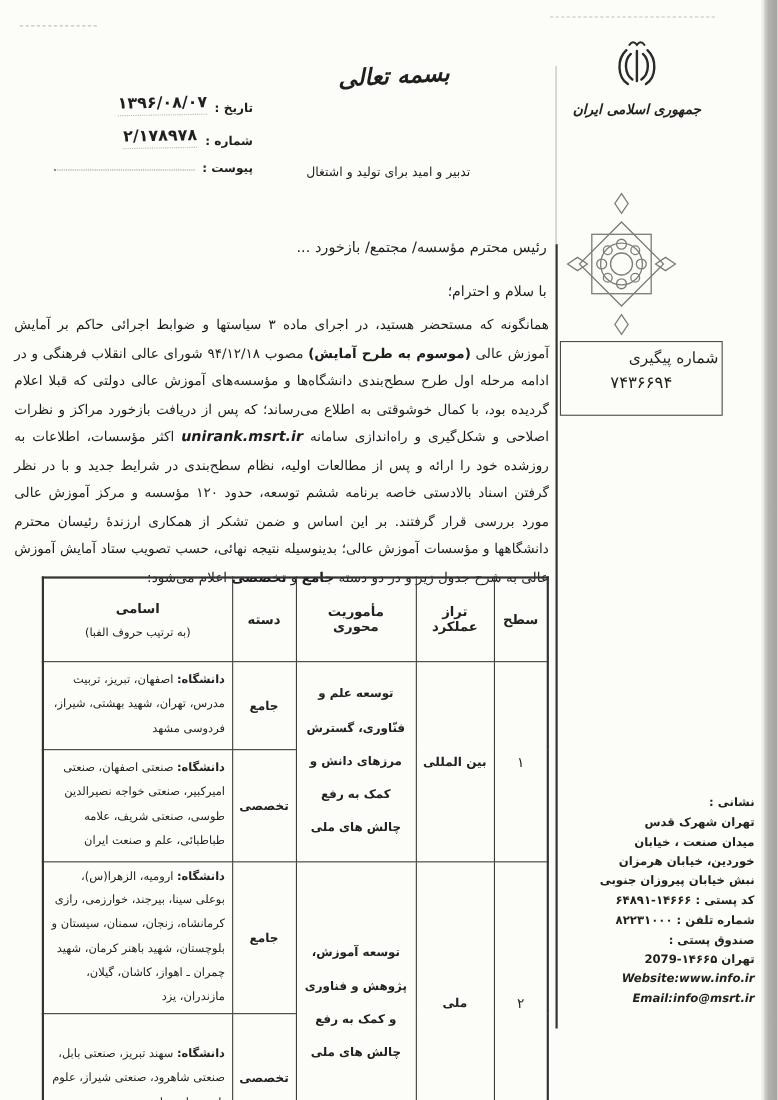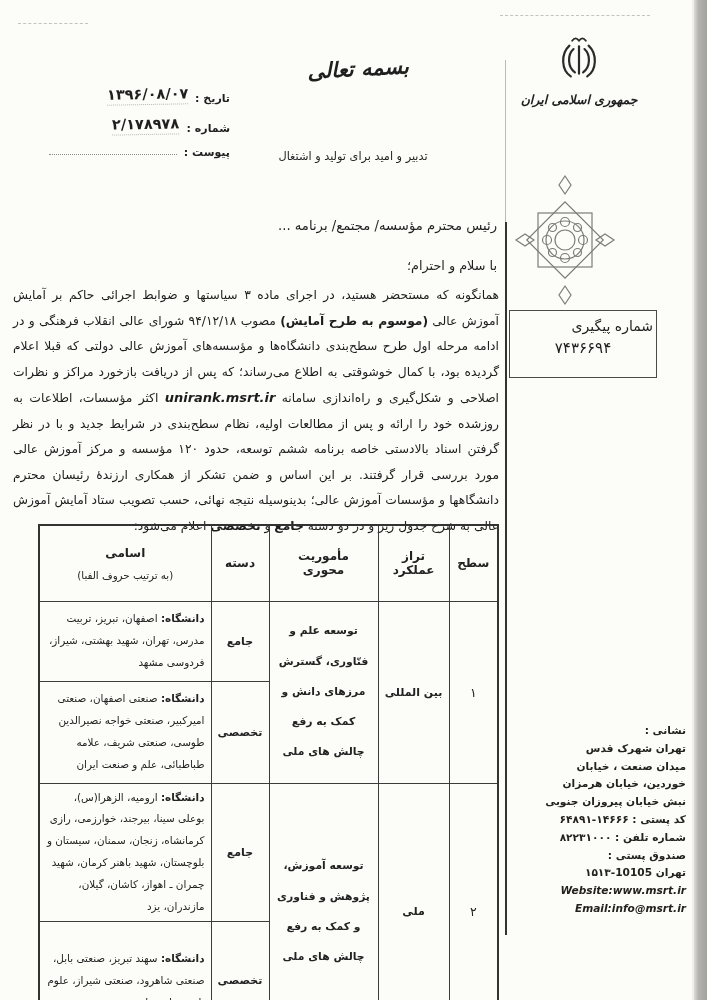--- a/index.html
+++ b/index.html
@@ -154,26 +154,26 @@
 
   <div class="contact">
       <div class="">نشانی :</div>
       <div class="">تهران شهرک قدس</div>
       <div class="">میدان صنعت ، خیابان</div>
       <div class="">خوردین، خیابان هرمزان</div>
       <div class="">نبش خیابان پیروزان جنوبی</div>
       <div class="">کد پستی : ۱۴۶۶۶-۶۴۸۹۱</div>
       <div class="">شماره تلفن : ۸۲۲۳۱۰۰۰</div>
       <div class="">صندوق پستی :</div>
-      <div class="">تهران 10105-۱۵۱۳</div>
-      <div class="latin">Website:www.msrt.ir</div>
+      <div class="">تهران ۱۴۶۶۵-2079</div>
+      <div class="latin">Website:www.info.ir</div>
       <div class="latin">Email:info@msrt.ir</div>
     </div>
 
-  <div class="addressee">رئیس محترم مؤسسه/ مجتمع/ برنامه ...</div>
+  <div class="addressee">رئیس محترم مؤسسه/ مجتمع/ بازخورد ...</div>
   <div class="salutation">با سلام و احترام؛</div>
   <p class="letter-body"><span>همانگونه که مستحضر هستید، در اجرای ماده ۳ سیاستها و ضوابط اجرائی حاکم بر آمایش آموزش عالی </span><span class="b">(موسوم به طرح آمایش)</span><span> مصوب ۹۴/۱۲/۱۸ شورای عالی انقلاب فرهنگی و در ادامه مرحله اول طرح سطح‌بندی دانشگاه‌ها و مؤسسه‌های آموزش عالی دولتی که قبلا اعلام گردیده بود، با کمال خوشوقتی به اطلاع می‌رساند؛ که پس از دریافت بازخورد مراکز و نظرات اصلاحی و شکل‌گیری و راه‌اندازی سامانه </span><span class="latin-url">unirank.msrt.ir</span><span> اکثر مؤسسات، اطلاعات به روزشده خود را ارائه و پس از مطالعات اولیه، نظام سطح‌بندی در شرایط جدید و با در نظر گرفتن اسناد بالادستی خاصه برنامه ششم توسعه، حدود ۱۲۰ مؤسسه و مرکز آموزش عالی مورد بررسی قرار گرفتند. بر این اساس و ضمن تشکر از همکاری ارزندهٔ رئیسان محترم دانشگاهها و مؤسسات آموزش عالی؛ بدینوسیله نتیجه نهائی، حسب تصویب ستاد آمایش آموزش عالی به شرح جدول زیر و در دو دسته </span><span class="b">جامع</span><span> و </span><span class="b">تخصصی</span><span> اعلام می‌شود:</span></p>
 
   <table class="levels-table">
     <colgroup>
       <col style="width:49px">
         <col style="width:71px">
         <col style="width:109px">
       <col style="width:58px">
         <col style="width:172px">

